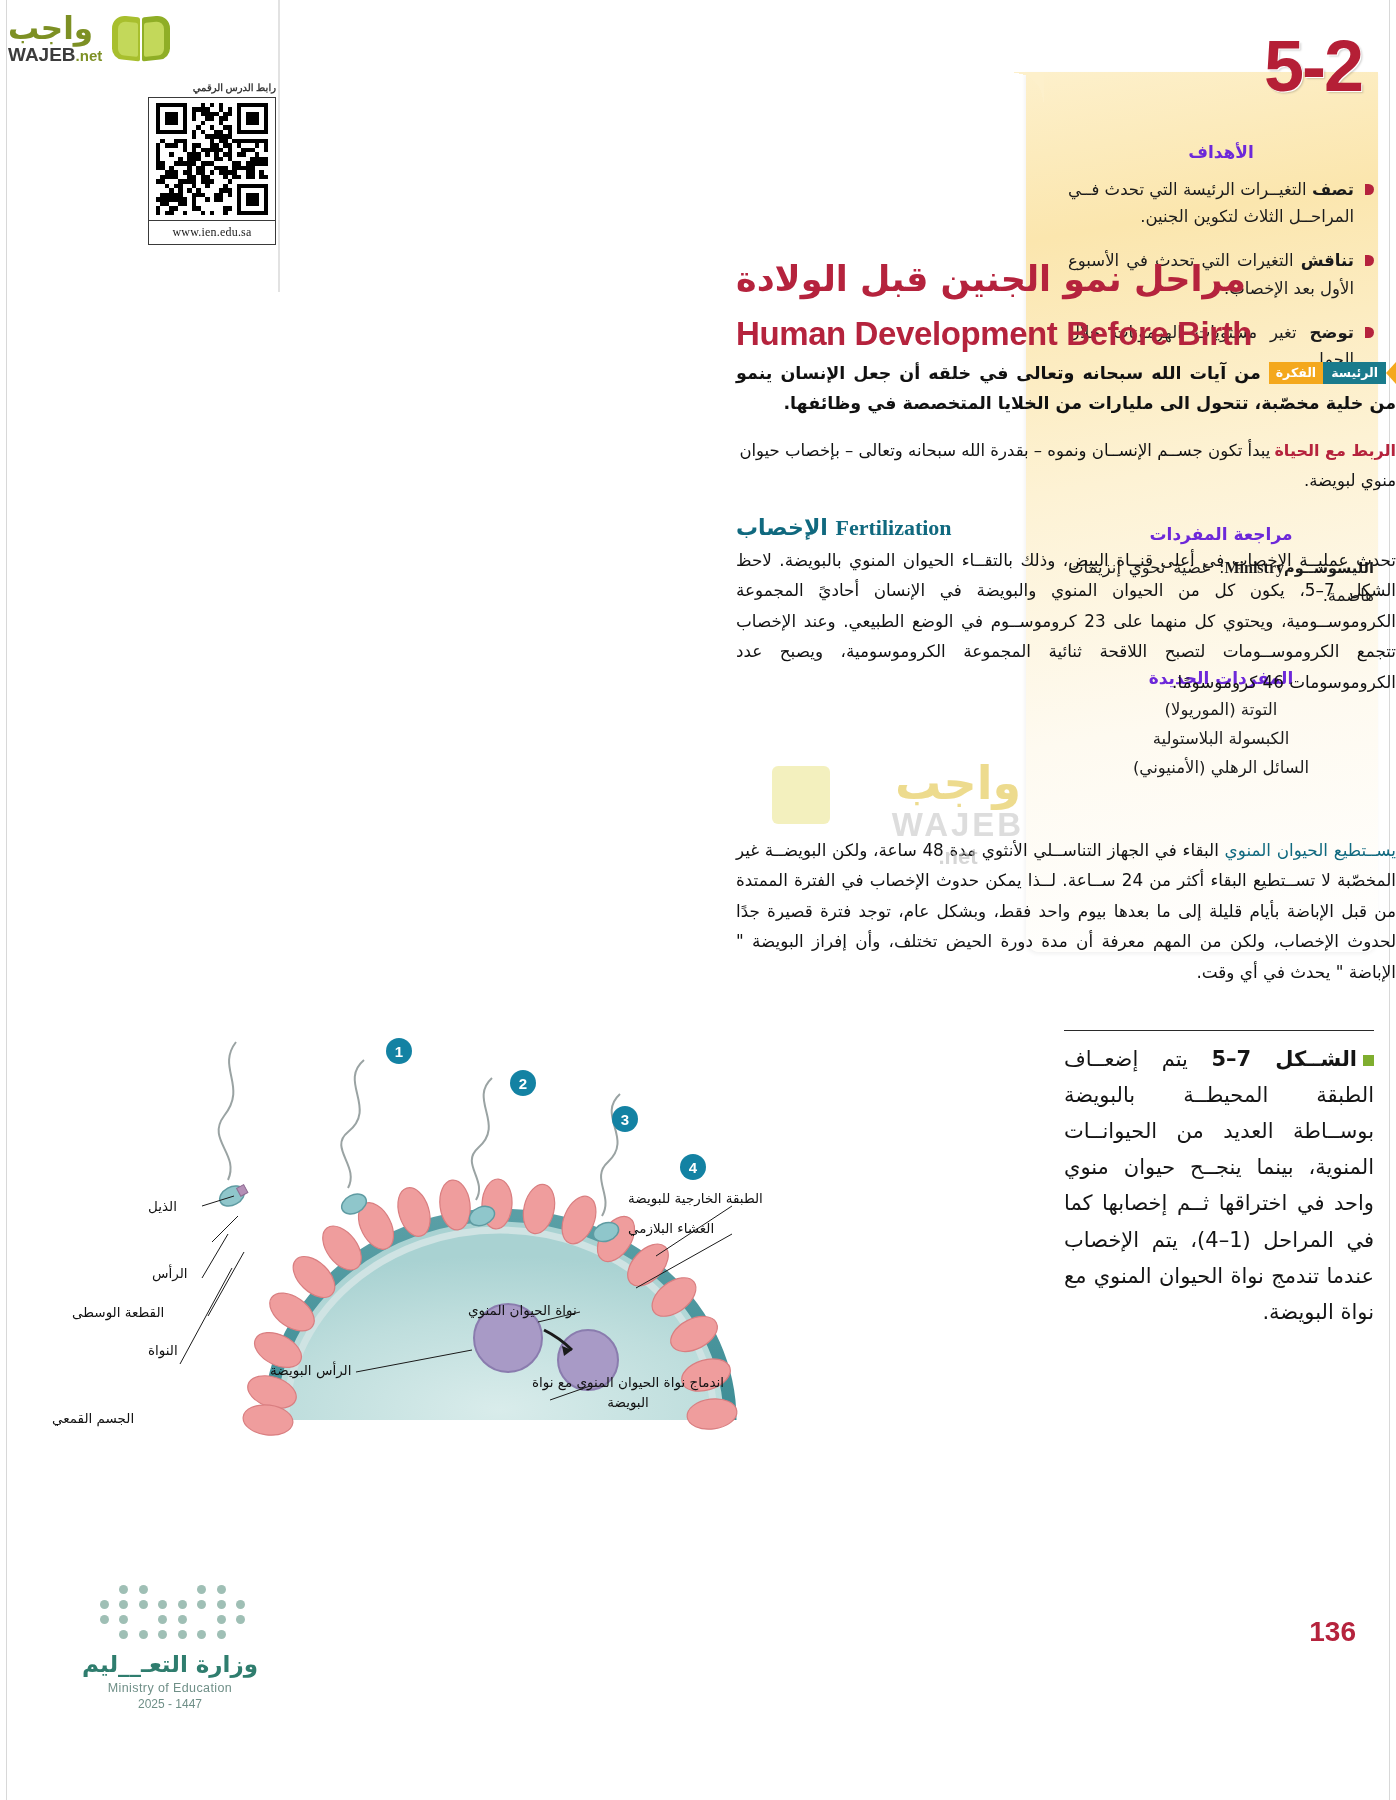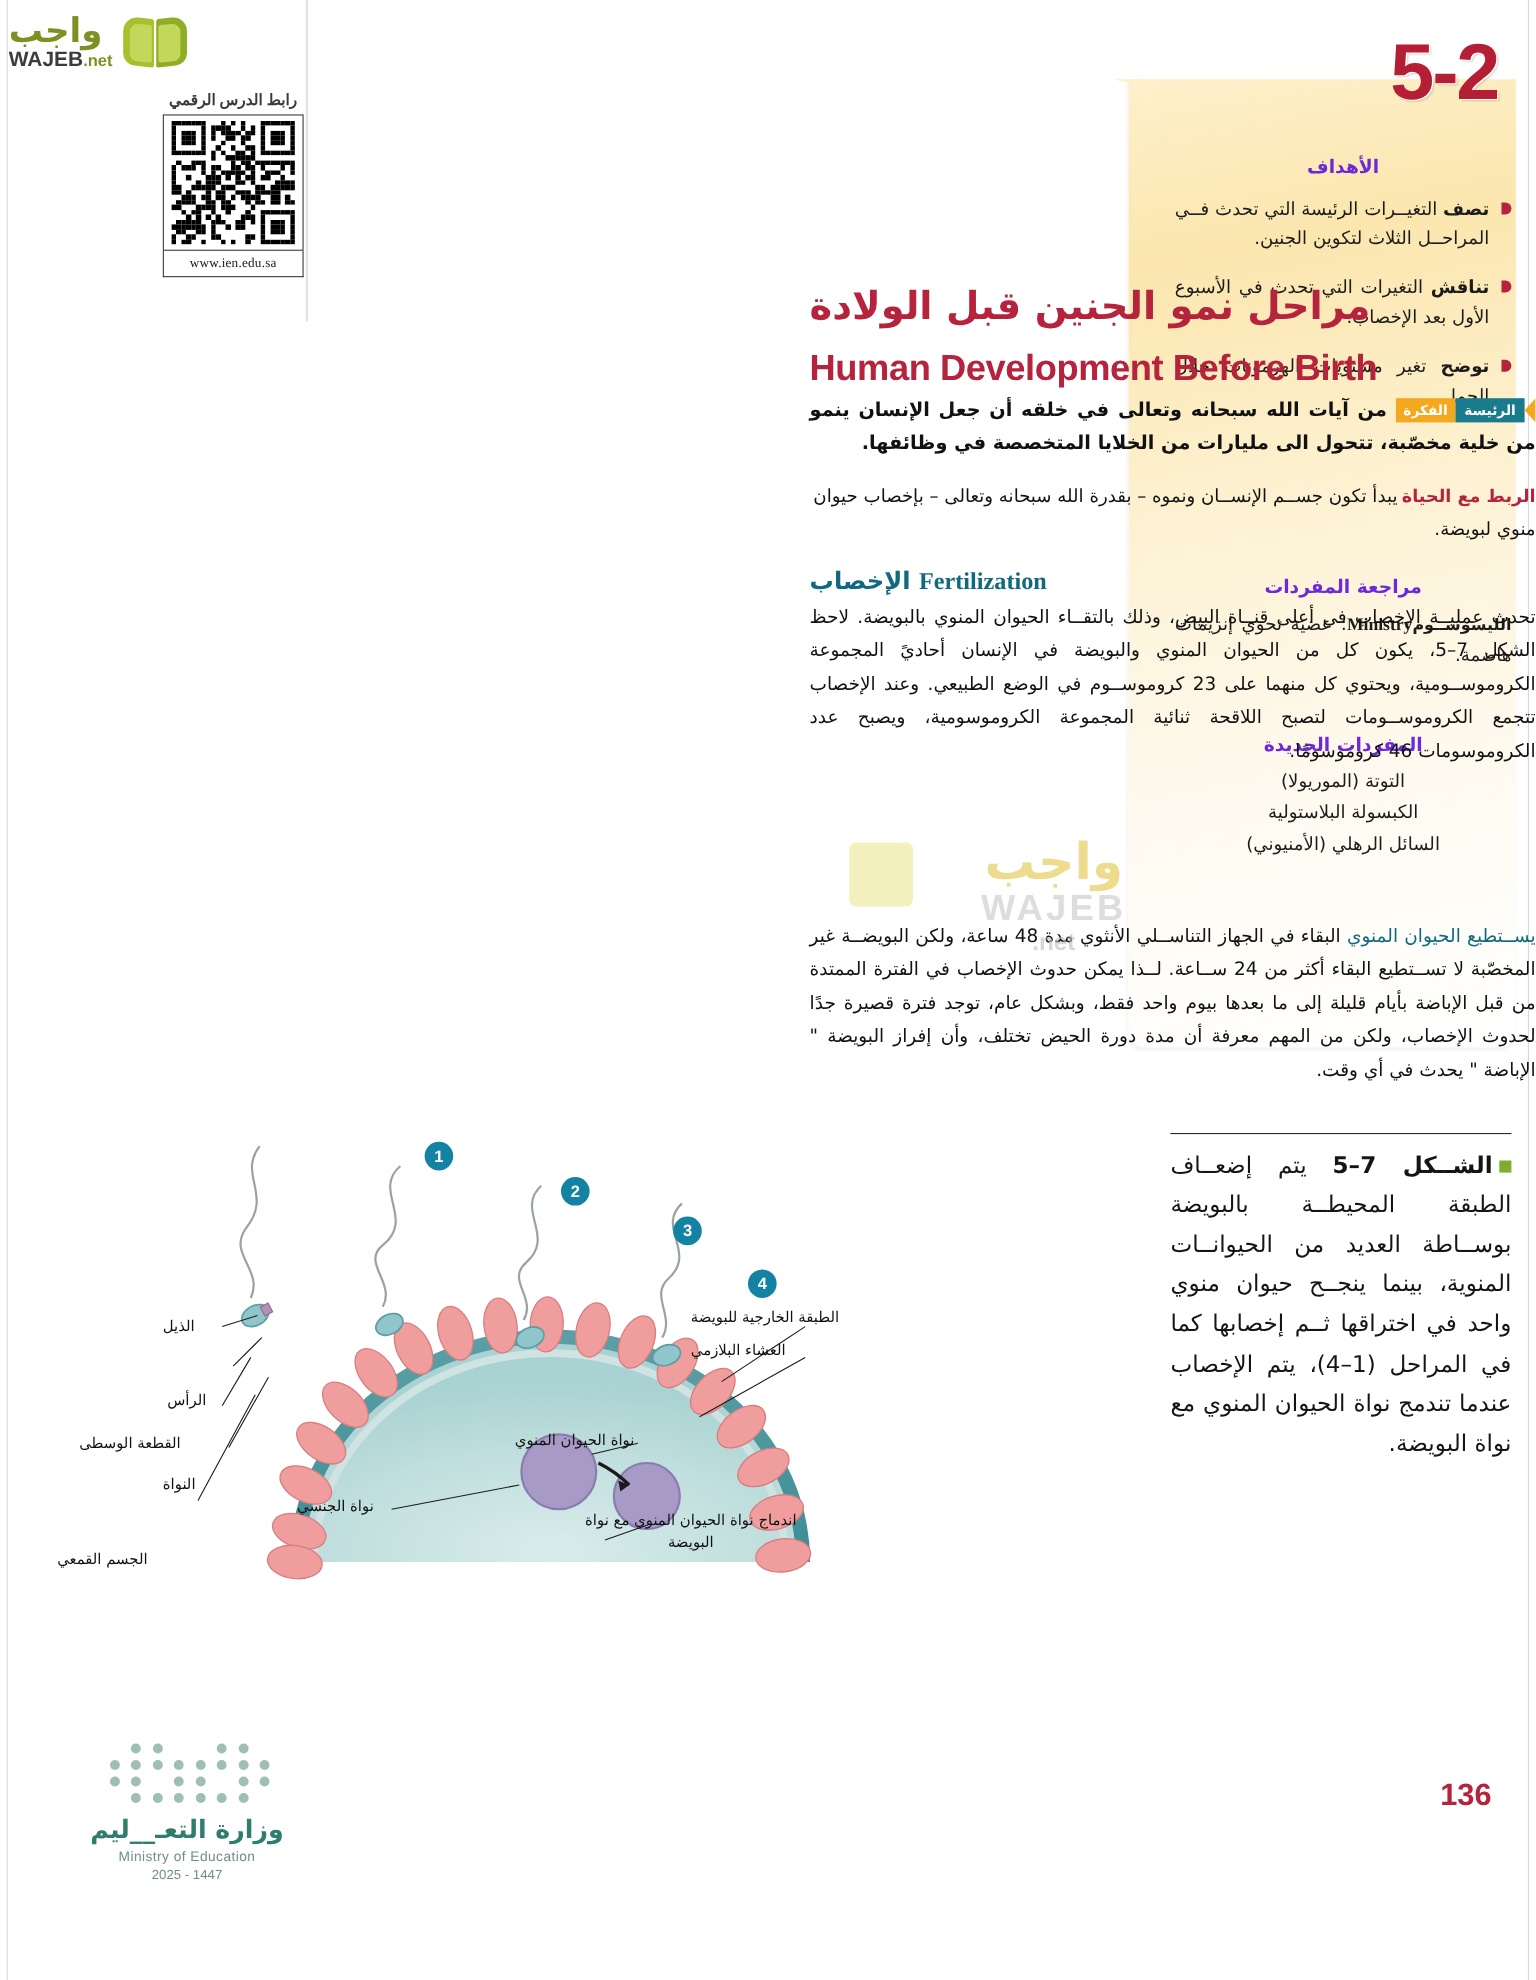--- a/index.html
+++ b/index.html
@@ -51,22 +51,22 @@
   .wajeb-book .pg2 { position:absolute; top:10px; width:20px; height:34px; background:#c3d85a; }
   .wajeb-book .pg2.l { left: 8px;  transform: skewY(6deg);  border-radius:8px 2px 2px 6px;}
   .wajeb-book .pg2.r { right: 8px; transform: skewY(-6deg); border-radius:2px 8px 6px 2px;}
 
   
   .header-sep { position:absolute; left:278px; top:0; width:2px; height:292px; background:#e2e2e2; }
 
   
   .qr-panel { position:absolute; left:148px; top:82px; width:128px; }
   .qr-title {
-    font-family:"Liberation Serif", serif; font-size:14px; color:#3a3a3a;
-    text-align:center; margin-bottom:4px; font-weight:700;
+    font-family:"Liberation Serif", serif; font-size:10px; color:#3a3a3a;
+    text-align:right; margin-bottom:4px; font-weight:700;
   }
   .qr-box {
     width:128px; height:124px; border:1px solid #3a3a3a; background:#fff;
     padding:6px; display:flex; align-items:center; justify-content:center;
   }
   .qr-grid { width:112px; height:112px; display:grid; grid-template-columns:repeat(25,1fr); grid-template-rows:repeat(25,1fr); }
   .qr-grid i { background:#000; }
   .qr-url {
     border:1px solid #3a3a3a; border-top:none; width:128px; height:24px;
     display:flex; align-items:center; justify-content:center;
@@ -1067,21 +1067,21 @@
 
     
     <span class="fig-lbl" style="left:28px;  top:178px;">الذيل</span>
     <span class="fig-lbl" style="left:32px;  top:245px;">الرأس</span>
     <span class="fig-lbl" style="left:-48px; top:284px;">القطعة الوسطى</span>
     <span class="fig-lbl" style="left:28px;  top:322px;">النواة</span>
     <span class="fig-lbl" style="left:-68px; top:390px;">الجسم القمعي</span>
     <span class="fig-lbl" style="left:508px; top:170px;">الطبقة الخارجية للبويضة</span>
     <span class="fig-lbl" style="left:508px; top:200px;">الغشاء البلازمي</span>
     <span class="fig-lbl" style="left:348px; top:282px;">نواة الحيوان المنوي</span>
-    <span class="fig-lbl" style="left:150px; top:342px;">نواة الجنسي</span>
+    <span class="fig-lbl" style="left:150px; top:342px;">الرأس البويضة</span>
 
     <span class="step-dot" style="left:266px; top:18px;">1</span>
     <span class="step-dot" style="left:390px; top:50px;">2</span>
     <span class="step-dot" style="left:492px; top:86px;">3</span>
     <span class="step-dot" style="left:560px; top:134px;">4</span>
 
     <div class="fig-caption-below">اندماج نواة الحيوان المنوي مع نواة البويضة</div>
   </div>
 
   <div class="ministry">

